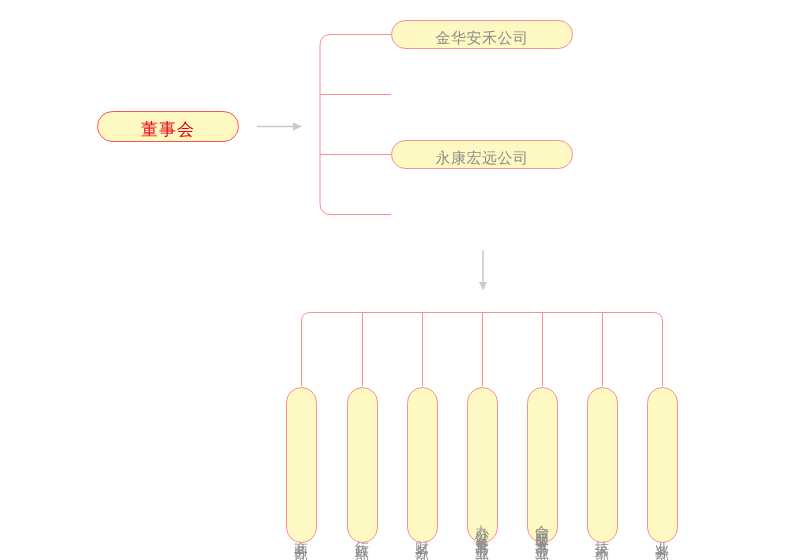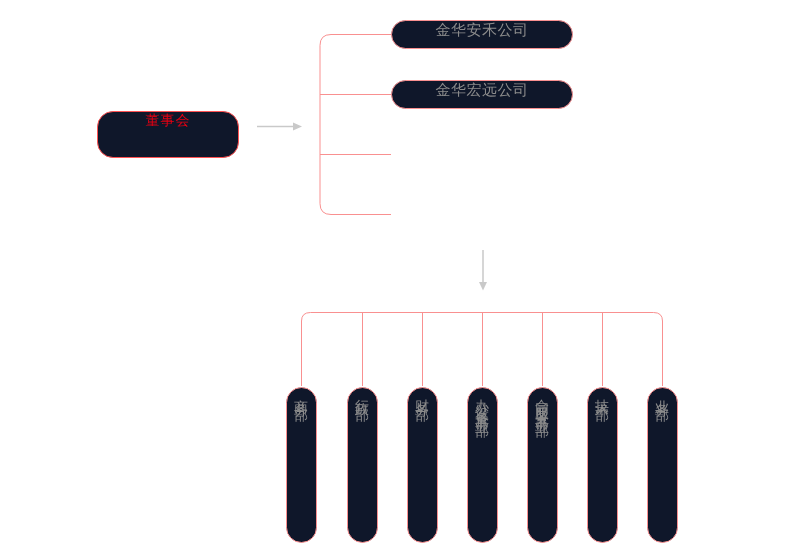--- a/index.html
+++ b/index.html
@@ -17,27 +17,27 @@
   .stage{
     position:relative;width:800px;height:560px;background:var(--page-bg);
     overflow:hidden;
   }
   svg.wires{position:absolute;left:0;top:0;width:800px;height:560px;pointer-events:none;}
   svg.wires .wire{stroke:var(--connector);stroke-width:1;fill:none;}
   svg.wires .arrow-line{stroke:var(--arrow);stroke-width:1.5;fill:none;}
   svg.wires .arrow-head{fill:var(--arrow);stroke:none;}
 
   .node{
-    position:absolute;display:flex;align-items:flex-start;justify-content:center;
-    background:#0f172a;border:1px solid var(--node-border);color:var(--node-text);
+    position:absolute;display:flex;align-items:flex-end;justify-content:center;
+    background:#fef9c3;border:1px solid var(--node-border);color:var(--node-text);
   }
   .node-root{
-    left:97px;top:111px;width:142px;height:47px;border-radius:16px;
+    left:97px;top:111px;width:142px;height:31px;border-radius:16px;
     border:1.5px solid var(--root-border);color:var(--root-text);
-    font-size:14px;letter-spacing:1px;
+    font-size:17px;letter-spacing:1px;
   }
   .node-company{
     left:391px;width:182px;height:29px;border-radius:15px;font-size:15px;
     letter-spacing:0.5px;
   }
   .c0{top:20px;} .c1{top:80px;} .c2{top:140px;} .c3{top:200px;}
   .node-dept{
     top:387px;width:31px;height:156px;border-radius:15.5px;font-size:14px;
   }
   .d0{left:286px;} .d1{left:347px;} .d2{left:407px;} .d3{left:467px;}
@@ -69,22 +69,22 @@
     <path class="wire" d="M301.5 386 V321 Q301.5 312.5 310.5 312.5 H653.5 Q662.5 312.5 662.5 321 V386 M362.5 312.5 V386 M422.5 312.5 V386 M482.5 312.5 V386 M542.5 312.5 V386 M602.5 312.5 V386"></path>
   </svg>
 
   <div class="node node-root">
     <span>董事会</span>
   </div>
 
   <div class="node node-company c0">
     <span>金华安禾公司</span>
   </div>
-  <div class="node node-company c1">
-    <span>金华宏远公司</span>
+  <div class="node node-company c2">
+    <span>永康宏远公司</span>
   </div>
 
   <div class="node node-dept d0">
     <span class="vtext">商务部</span>
   </div>
   <div class="node node-dept d1">
     <span class="vtext">行政部</span>
   </div>
   <div class="node node-dept d2">
     <span class="vtext">财务部</span>

